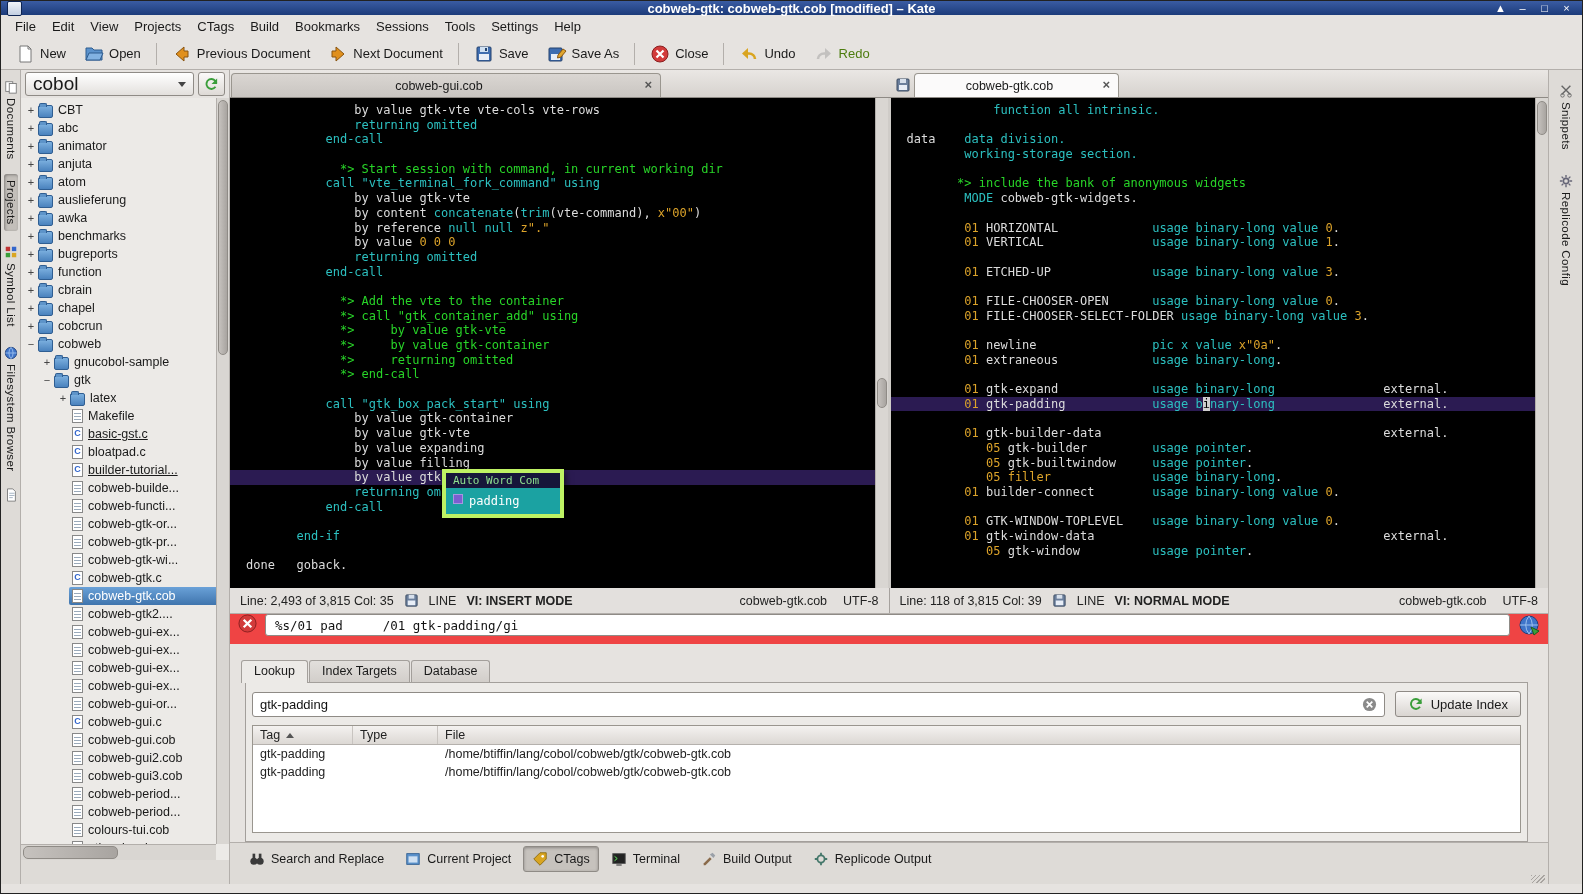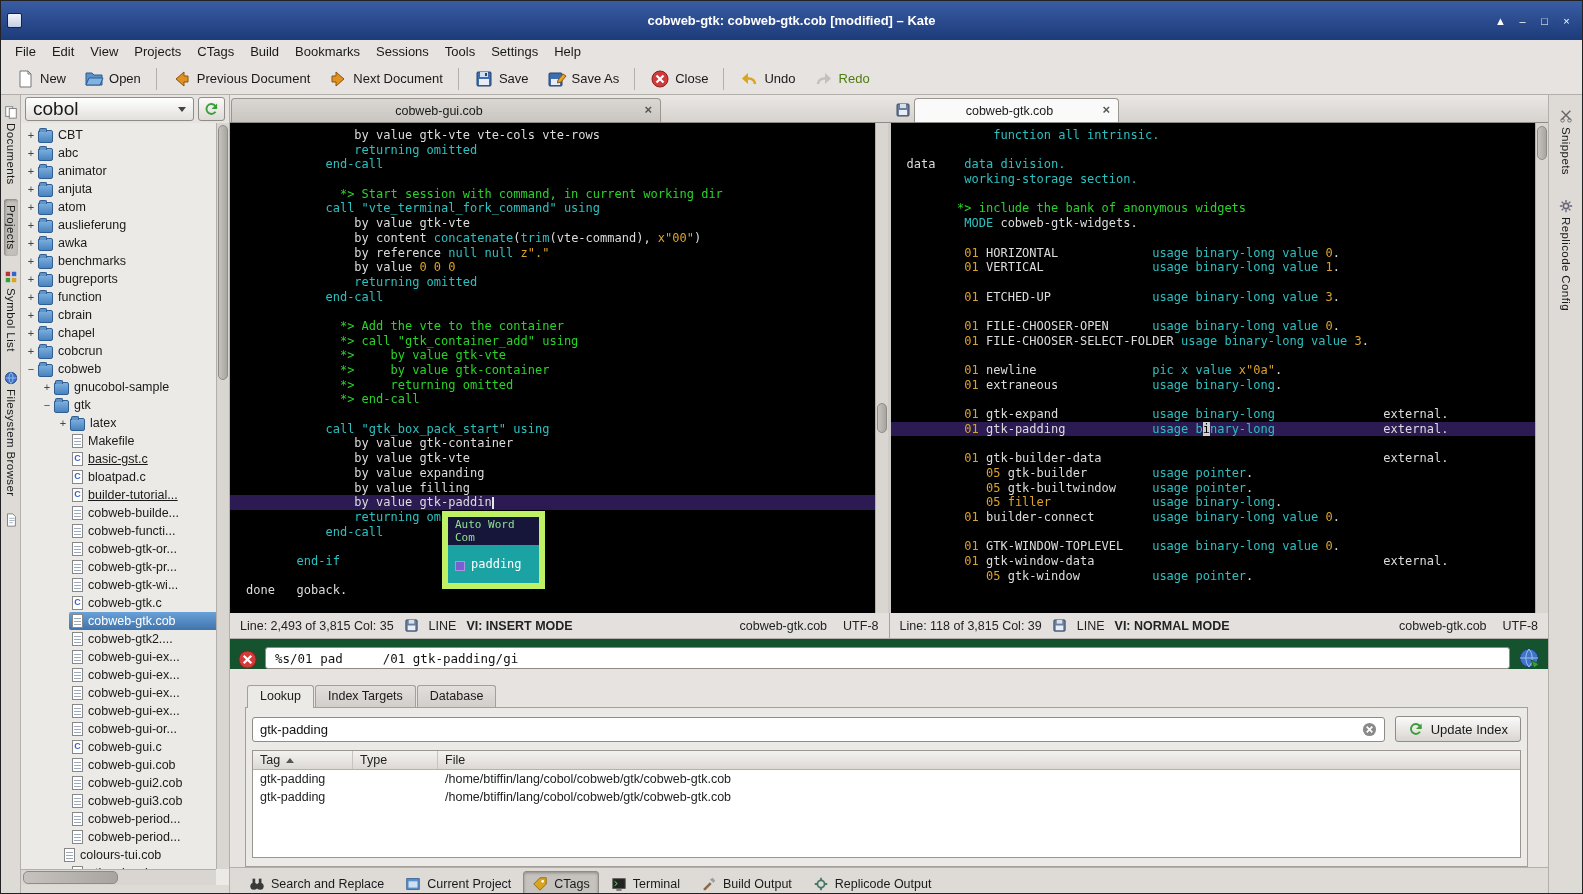--- a/index.html
+++ b/index.html
@@ -1,21 +1,21 @@
 <!DOCTYPE html>
 <html><head>
 <meta charset="utf-8">
 <style>
   *{box-sizing:border-box;margin:0;padding:0}
   body{margin:0;background:#555;font-family:"Liberation Sans",sans-serif}
   .window{position:relative;width:1583px;height:894px;background:#e6e3e0;overflow:hidden;border:1px solid #222}
   svg{display:block;width:100%;height:100%}
 
   
-  .titlebar{height:39px;background:linear-gradient(#3a5ca3,#1c3b7a);display:flex;align-items:center;color:#fff;padding:0 6px;position:relative}
+  .titlebar{height:14px;background:linear-gradient(#3a5ca3,#1c3b7a);display:flex;align-items:center;color:#fff;padding:0 6px;position:relative}
   .app-icon{width:15px;height:15px;background:linear-gradient(#f2f5fa,#c3cfe2);border:1px solid #0e2452;border-radius:2px;z-index:1}
   .title{position:absolute;left:0;right:0;text-align:center;font-weight:bold;font-size:13px}
   .winbtns{margin-left:auto;display:flex;gap:3px;z-index:1}
   .wbtn{width:19px;height:17px;display:flex;align-items:center;justify-content:center;font-size:11px;color:#fff}
 
   
   .menubar{height:23px;display:flex;align-items:center;padding:0 6px;background:#e6e3e0;font-size:13px;color:#1a1a1a}
   .menu-item{padding:3px 8px;border-radius:2px}
   .toolbar{height:32px;display:flex;align-items:center;gap:2px;padding:0 6px;background:#e6e3e0;border-bottom:1px solid #b3afab}
   .tb-btn{display:flex;align-items:center;gap:5px;padding:3px 8px;font-size:13px;color:#1a1a1a;border-radius:3px}
@@ -75,42 +75,42 @@
   .pane+.pane{border-left:3px solid #cfccc8}
   .codeline{height:14.7px;line-height:14.7px;font-family:"DejaVu Sans Mono",monospace;font-size:12px;white-space:pre;color:#dcdcdc}
   .codeline.hl{background:#2b1b52;margin:0 -16px;padding:0 16px}
   .tok-p{color:#dcdcdc}
   .tok-k{color:#2cc0c0}
   .tok-c{color:#28d428}
   .tok-o{color:#dca32a}
   .tok-cur{background:#cfcfcf;color:#000}
   .tok-caret{display:inline-block;width:2px;height:12px;background:#e8e8e8;vertical-align:middle;overflow:hidden;white-space:pre}
   .pane-vscroll{position:absolute;right:0;top:0;bottom:0;width:13px;background:#d9d6d2;border-left:1px solid #b3afab}
-  .completion{position:absolute;left:212px;top:388px;width:103px;z-index:5;border:6px solid #bef264;box-shadow:2px 3px 6px rgba(0,0,0,.55)}
+  .completion{position:absolute;left:212px;top:371px;width:122px;z-index:5;border:4px solid #bef264;box-shadow:2px 3px 6px rgba(0,0,0,.55)}
   .comp-head{background:#16163a;color:#8fe08f;font-size:11px;padding:1px 7px;font-family:"DejaVu Sans Mono",monospace}
-  .comp-item{background:#1ba2a2;color:#fff;font-size:12px;padding:12px 7px;display:flex;gap:6px;align-items:flex-end;font-family:"DejaVu Sans Mono",monospace}
+  .comp-item{background:#1ba2a2;color:#fff;font-size:12px;padding:6px 7px;display:flex;gap:6px;align-items:flex-start;font-family:"DejaVu Sans Mono",monospace}
   .comp-ico{width:10px;height:10px;background:#7a5fd0;border:1px solid rgba(255,255,255,.35);flex:none}
 
   
   .statusrow{height:26px;display:flex;background:#e3e0dd;border-bottom:1px solid #b3afab;font-size:12.5px;color:#222;flex:none}
   .s-half{flex:1;display:flex;align-items:center;gap:10px;padding:0 10px;min-width:0}
   .s-half+.s-half{border-left:1px solid #a5a19d}
   .s-vi{font-weight:bold}
   .s-right{margin-left:auto;display:flex;gap:16px;white-space:nowrap}
   .s-disk{width:15px;height:15px;flex:none}
 
   
-  .cmdrow{height:30px;display:flex;align-items:flex-end;gap:8px;background:#14532d;padding:0 8px;flex:none}
+  .cmdrow{height:30px;display:flex;align-items:flex-start;gap:8px;background:#ef4444;padding:0 8px;flex:none}
   .cmd-close{width:19px;height:19px;flex:none}
   .cmd-field{flex:1;height:22px;background:#fff;border:1px solid #8f8b86;border-radius:3px;display:flex;align-items:center;padding:0 9px;font-family:"DejaVu Sans Mono",monospace;font-size:12.5px;color:#111;gap:40px;min-width:0}
   .cmd-globe{width:22px;height:22px;flex:none}
 
   
   .ctags-gap{height:14px;flex:none}
-  .ctags-tabs{height:24px;display:flex;align-items:flex-end;padding-left:17px;gap:1px;flex:none}
+  .ctags-tabs{height:24px;display:flex;align-items:flex-end;padding-left:11px;gap:1px;flex:none}
   .ctag-tab{padding:3px 12px 4px;font-size:12.5px;color:#1a1a1a;border:1px solid #a39f9b;border-bottom:none;border-radius:3px 3px 0 0;background:linear-gradient(#e2dfdc,#d2ceca);position:relative}
   .ctag-tab.active{background:#eceae7;z-index:2;margin-bottom:-1px;padding-bottom:5px}
   .ctags-body{height:160px;margin:0 20px 0 15px;border:1px solid #a39f9b;background:#eceae7;padding:8px 6px;display:flex;flex-direction:column;flex:none}
   .ctags-srow{display:flex;gap:10px;align-items:center;flex:none}
   .ctags-field{flex:1;height:25px;background:#fff;border:1px solid #8f8b86;border-radius:3px;display:flex;align-items:center;padding:0 7px;gap:6px;min-width:0}
   .ctags-field input{border:none;outline:none;flex:1;font-size:13px;font-family:"Liberation Sans",sans-serif;background:transparent;color:#111;min-width:0}
   .clear-ico{width:15px;height:15px;flex:none}
   .update-btn{display:flex;align-items:center;gap:7px;height:26px;padding:0 12px;border:1px solid #8f8b86;border-radius:3px;background:linear-gradient(#fbfaf9,#d9d5d1);font-size:13px;color:#1a1a1a;flex:none}
   .up-ico{width:16px;height:16px;flex:none}
   .ctags-table{margin-top:8px;background:#fff;border:1px solid #9a968f;flex:1;font-size:12.5px;color:#222;overflow:hidden}
@@ -578,21 +578,21 @@
               <span class="t-lbl">cobweb-period...</span>
             </span>
           </div>
           <div class="trow" style="padding-left: 36px;">
             <span class="exp"></span>
             <span class="rc">
               <span class="t-ico file"></span>
               <span class="t-lbl">cobweb-period...</span>
             </span>
           </div>
-          <div class="trow" style="padding-left: 28px;">
+          <div class="trow" style="padding-left: 36px;">
             <span class="exp"></span>
             <span class="rc">
               <span class="t-ico file"></span>
               <span class="t-lbl">colours-tui.cob</span>
             </span>
           </div>
           <div class="trow" style="padding-left: 36px;">
             <span class="exp"></span>
             <span class="rc">
               <span class="t-ico file"></span>

